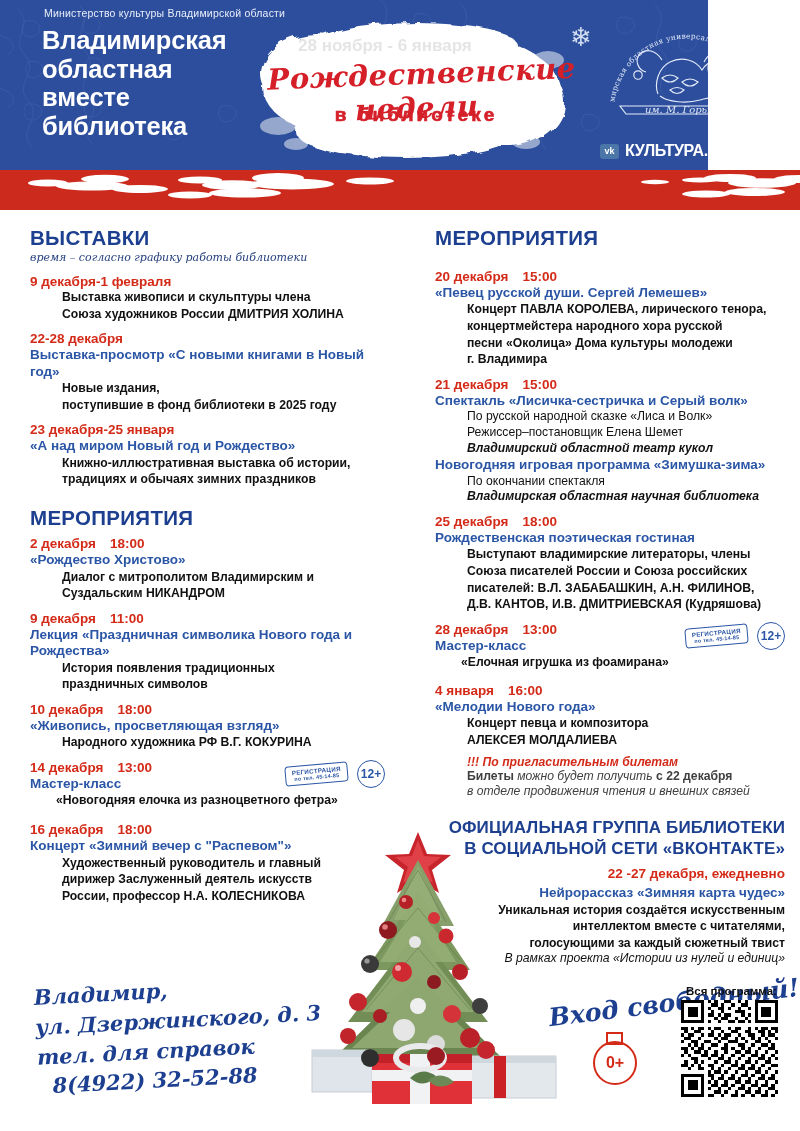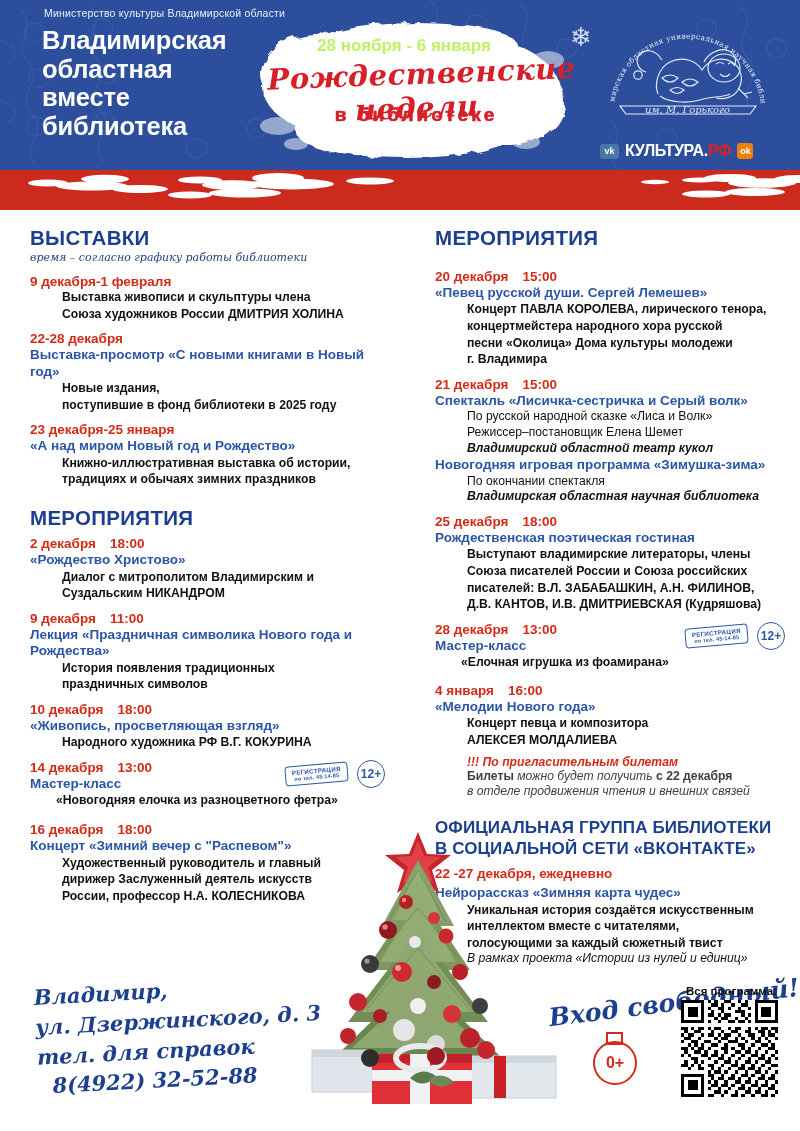--- a/index.html
+++ b/index.html
@@ -3,28 +3,28 @@
 <meta charset="utf-8">
 <style>
   html,body{margin:0;padding:0;background:#fff;}
   body{
     width:800px;height:1131px;position:relative;overflow:hidden;
     font-family:"Liberation Sans","DejaVu Sans",sans-serif;
     color:#1d3f8f;
   }
 
   
-  .header{position:absolute;left:0;top:0;width:800px;height:170px;background:#2d4e9c;overflow:hidden;}
+  .header{position:absolute;left:0;top:0;width:708px;height:170px;background:#2d4e9c;overflow:hidden;}
   .header .orn{position:absolute;inset:0;opacity:.22;}
   .ministry{position:absolute;left:44px;top:7px;font-size:10.5px;color:#e8eefb;letter-spacing:.2px;font-weight:400;}
   .libname{position:absolute;left:42px;top:26px;width:250px;font-size:25.5px;line-height:1.12;font-weight:700;color:#ffffff;letter-spacing:-.2px;}
 
   .brushwrap{position:absolute;left:256px;top:14px;width:310px;height:150px;}
   .brush{position:absolute;inset:0;}
-  .hdate{position:absolute;left:284px;top:36px;width:240px;text-align:center;font-size:17px;font-weight:700;color:#bef264;}
+  .hdate{position:absolute;left:298px;top:36px;width:240px;font-size:17px;font-weight:700;color:#e5e5e5;}
   .htitle{position:absolute;left:268px;top:57px;width:296px;text-align:center;font-size:29px;color:#d5202a;
           font-family:"DejaVu Serif",serif;font-style:italic;font-weight:700;letter-spacing:.5px;
           transform:rotate(-2.2deg);}
   .hsub{position:absolute;left:280px;top:104px;width:272px;text-align:center;font-size:19px;font-weight:700;
         color:#d5202a;letter-spacing:3px;-webkit-text-stroke:.6px #d5202a;}
 
   .snowflake{position:absolute;left:570px;top:22px;font-size:26px;color:#dce6f7;opacity:.95;}
 
   .logo{position:absolute;left:600px;top:18px;width:175px;height:112px;}
   .logo-bottom{position:absolute;left:0;top:86px;width:175px;text-align:center;font-size:10px;color:#dfe8f8;
@@ -63,21 +63,21 @@
   .tix b{font-style:normal;font-weight:700;}
 
   .badges{position:relative;float:right;display:flex;align-items:center;gap:9px;}
   .reg{border:1.3px solid #2b56a6;border-radius:4px;padding:3px 6px;transform:rotate(-5deg);
        text-align:center;line-height:1.05;background:rgba(255,255,255,.9);}
   .reg .r1{font-size:6.2px;font-weight:700;color:#2b56a6;letter-spacing:.3px;}
   .reg .r2{font-size:5.4px;font-weight:700;color:#2b56a6;letter-spacing:.2px;}
   .age{width:26px;height:26px;border:1.4px solid #2b56a6;border-radius:50%;display:flex;align-items:center;
        justify-content:center;font-size:12px;font-weight:700;color:#2b56a6;}
 
-  .vkblock{margin-top:18px;}
+  .vkblock{margin-top:18px;text-align:right;}
   .vk-title{font-size:17px;font-weight:700;color:#1d3f8f;line-height:1.2;letter-spacing:.1px;}
   .vk-date{font-size:13.5px;font-weight:700;color:#d42a18;margin-top:7px;}
 
   
   .addr{position:absolute;left:36px;top:975px;width:300px;font-size:21px;line-height:1.42;color:#1d3f8f;
         font-family:"DejaVu Serif",serif;font-style:italic;font-weight:700;transform:rotate(-3deg);}
   .addr .ln{display:block;}
   .addr .ln.indent{padding-left:14px;}
 
   .freeentry{position:absolute;left:548px;top:988px;font-size:25px;color:#1d3f8f;

